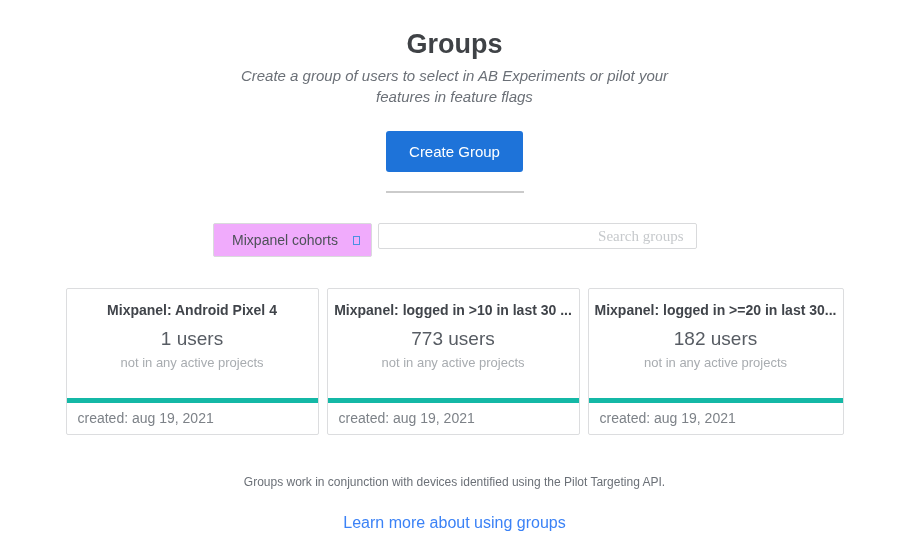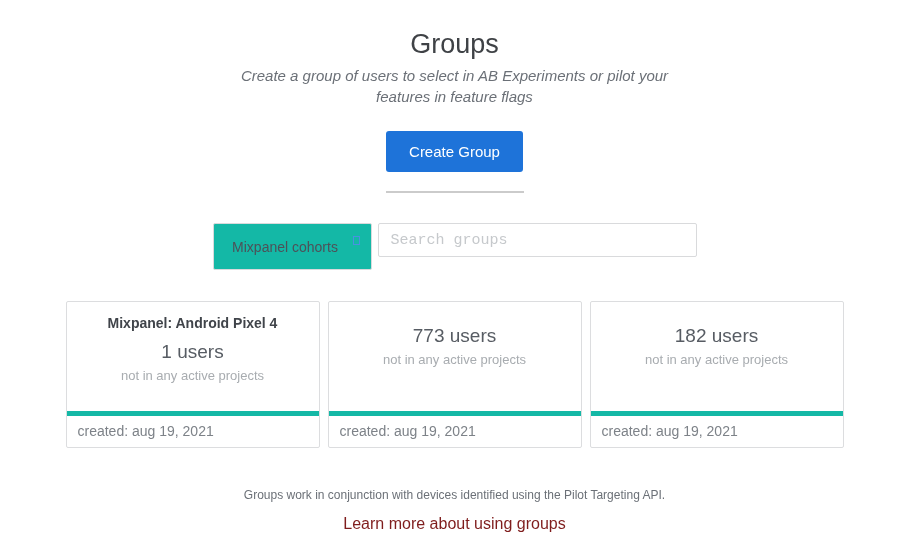--- a/index.html
+++ b/index.html
@@ -9,21 +9,21 @@
     font-family: "Liberation Sans", "DejaVu Sans", sans-serif;
     color: #40444a;
     overflow: hidden;
   }
   .page { width: 909px; text-align: center; }
 
   .page-title {
     padding-top: 28px;
     font-size: 27px;
     line-height: 32px;
-    font-weight: 400;
+    font-weight: 700;
     color: #3f4246;
   }
   .page-subtitle {
     margin: 5px auto 0;
     width: 430px;
     font-size: 15px;
     line-height: 21px;
     color: #6b7077;
     font-weight: 400;
     font-style: italic;
@@ -52,24 +52,24 @@
 
   .controls {
     margin-top: 30px;
     display: flex;
     justify-content: center;
     gap: 6px;
   }
   .cohort-dropdown {
     position: relative;
     width: 159px;
-    height: 47px;
+    height: 34px;
     border: 1px solid #d9dadc;
     border-radius: 2px;
-    background: #14b8a6;
+    background: #f0abfc;
     display: flex;
     align-items: center;
     justify-content: center;
     cursor: pointer;
   }
   .cohort-dropdown .dd-label {
     font-size: 14px;
     color: #4d5158;
     padding-right: 14px;
   }
@@ -77,28 +77,29 @@
     position: absolute;
     right: 11px;
     top: 12px;
     width: 7px;
     height: 9px;
     border: 1px solid #4a90e2;
     display: inline-block;
   }
   .search-input {
     width: 319px;
-    height: 34px;
+    height: 26px;
     border: 1px solid #d9dadc;
     border-radius: 2px;
     padding: 0 12px;
     font-size: 15px;
-    font-family: Liberation Mono, monospace;
+    font-family: Liberation Serif, serif;
     color: #4d5158;
     outline: none;
+    text-align: right;
   }
   .search-input::placeholder { color: #c6c9cc; opacity: 1; }
 
   .cards {
     margin: 31px auto 0;
     width: 778px;
     display: flex;
     gap: 8px;
   }
   .card {
@@ -137,23 +138,23 @@
     color: #7d8288;
   }
 
   .footer-info {
     margin-top: 40px;
     font-size: 12px;
     color: #6b7077;
   }
   .footer-link {
     display: inline-block;
-    margin-top: 13px;
+    margin-top: 25px;
     font-size: 16px;
-    color: #7f1d1d;
+    color: #3b82f6;
     text-decoration: none;
     cursor: pointer;
   }
 </style>
 </head>
 <body>
 
 <div class="page">
 
   <div class="page-title">Groups</div>
@@ -180,28 +181,30 @@
       <div class="card-body">
         <div class="card-title">Mixpanel: Android Pixel 4</div>
         <div class="card-users">1 users</div>
         <div class="card-projects">not in any active projects</div>
       </div>
       <div class="card-footer">created: aug 19, 2021</div>
     </div>
 
     <div class="card">
       <div class="card-body">
+        <div class="card-title">Mixpanel: logged in &gt;10 in last 30 ...</div>
         <div class="card-users">773 users</div>
         <div class="card-projects">not in any active projects</div>
       </div>
       <div class="card-footer">created: aug 19, 2021</div>
     </div>
 
     <div class="card">
       <div class="card-body">
+        <div class="card-title">Mixpanel: logged in &gt;=20 in last 30...</div>
         <div class="card-users">182 users</div>
         <div class="card-projects">not in any active projects</div>
       </div>
       <div class="card-footer">created: aug 19, 2021</div>
     </div>
 
   </div>
 
   <div class="footer-info">Groups work in conjunction with devices identified using the Pilot Targeting API.</div>
 

